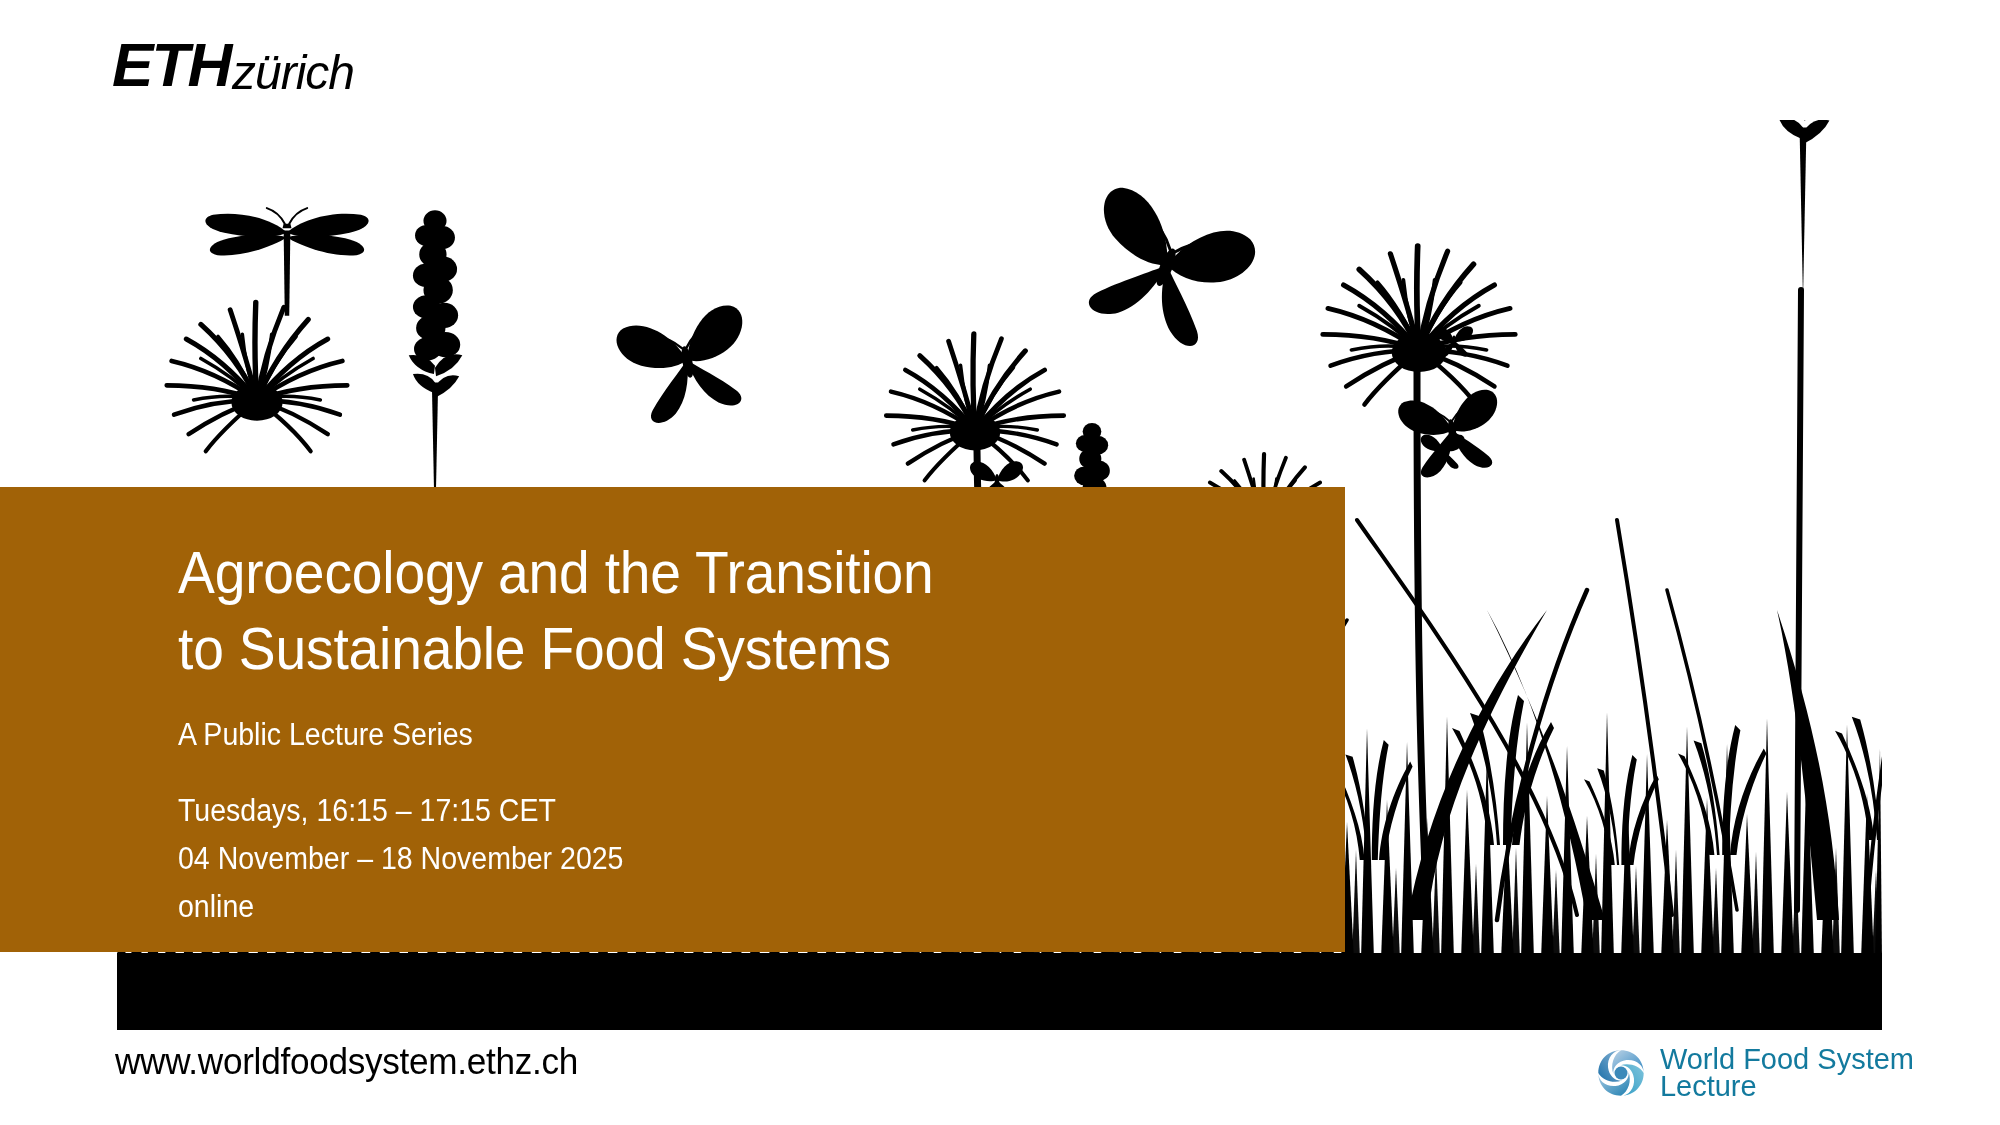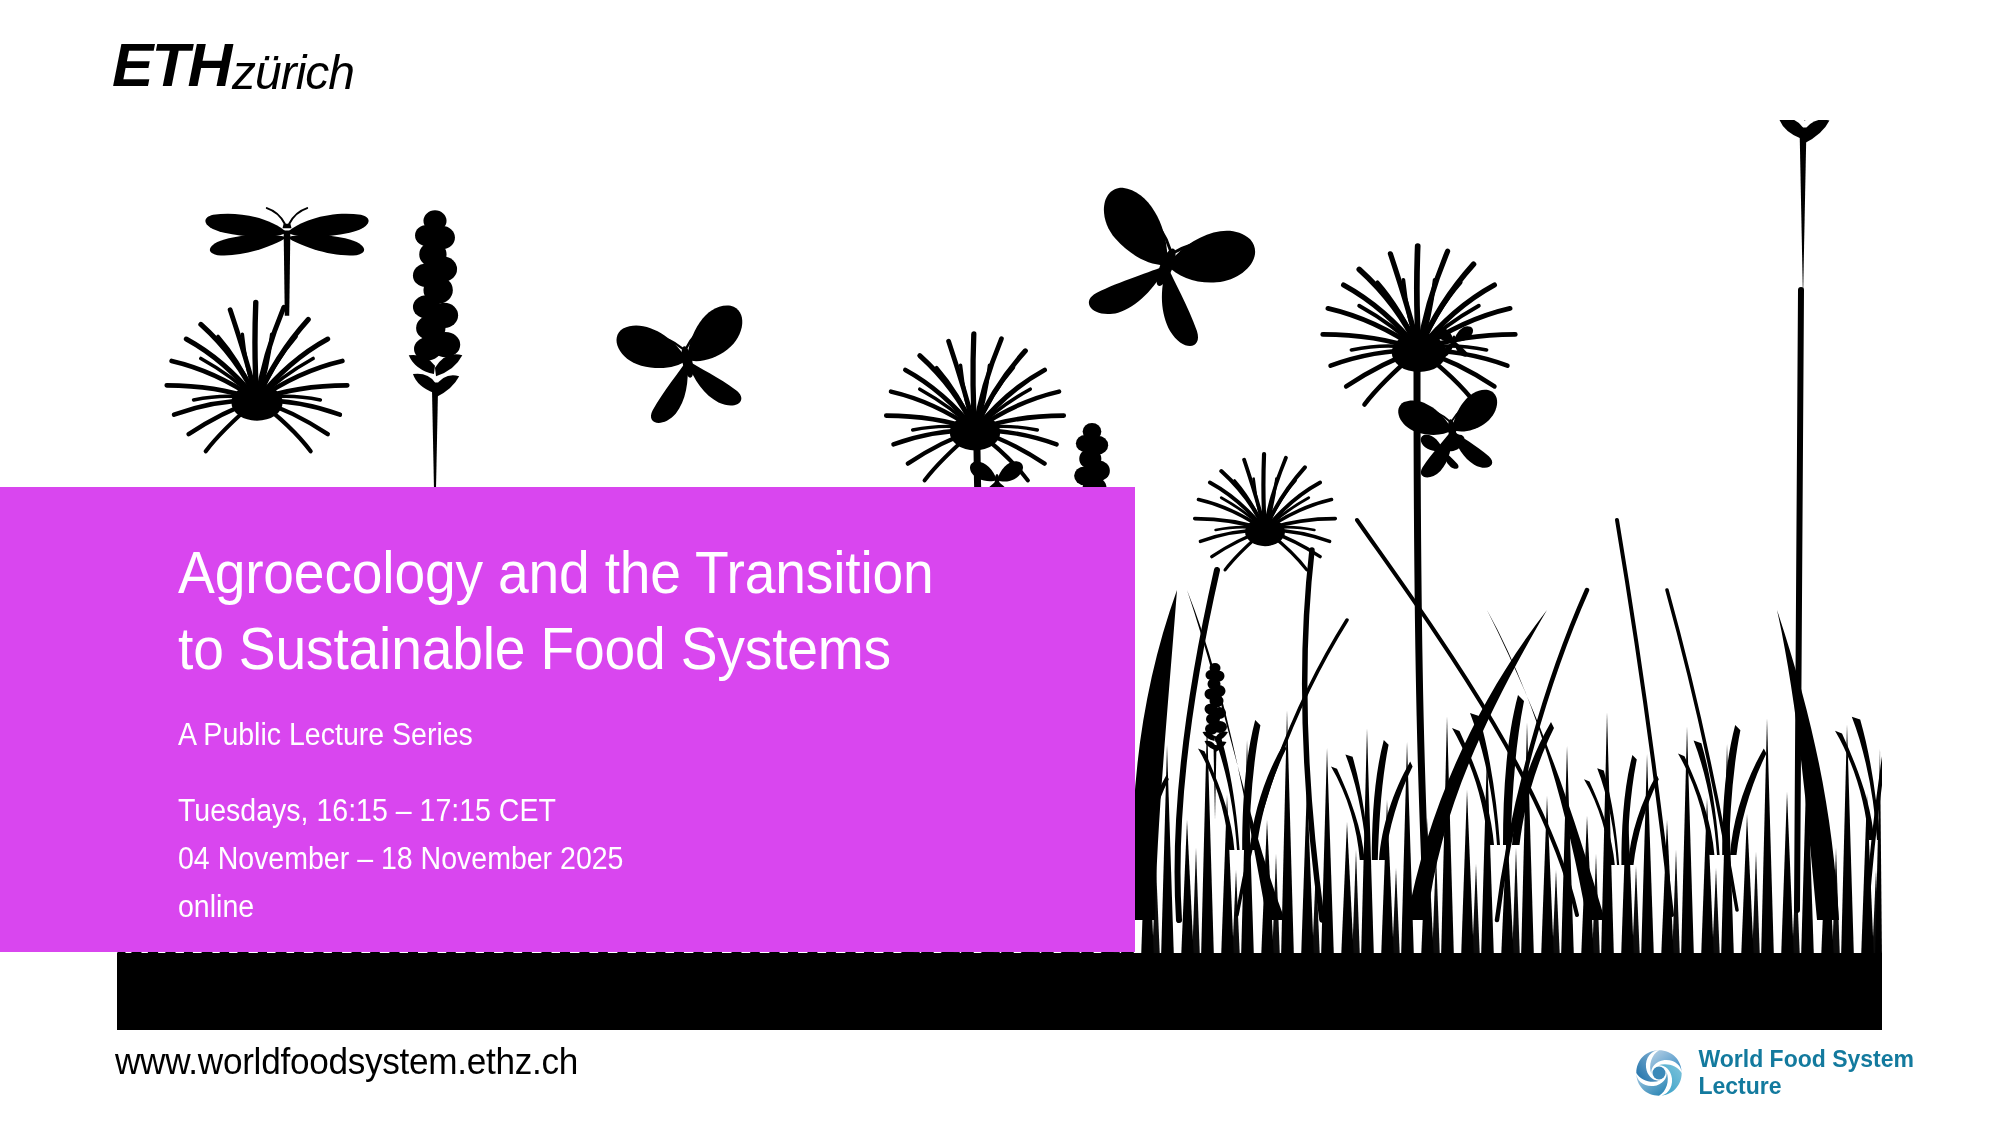--- a/index.html
+++ b/index.html
@@ -57,23 +57,23 @@
     display: block;
     width: 100%;
     height: 100%;
   }
 
   
   .panel {
     position: absolute;
     left: 0px;
     top: 487px;
-    width: 1135px;
+    width: 1345px;
     height: 465px;
-    background: #d946ef;
+    background: #a16207;
     box-sizing: border-box;
     padding: 48px 60px 0 178px;
   }
   .panel-title {
     color: #ffffff;
     font-family: "Liberation Sans", sans-serif;
     font-weight: 400;
     font-size: 60px;
     line-height: 76px;
     letter-spacing: -0.2px;
@@ -130,22 +130,22 @@
     align-items: center;
     gap: 12px;
   }
   .wfsc-mark {
     width: 54px;
     height: 54px;
     flex: 0 0 auto;
   }
   .wfsc-text {
     font-family: "Liberation Sans", sans-serif;
-    font-weight: 700;
-    font-size: 23px;
+    font-weight: 400;
+    font-size: 29px;
     line-height: 27px;
     color: #137A9E;
     white-space: nowrap;
   }
   .wfsc-text .wfsc-line2 { display: block; }
 </style>
 </head>
 <body>
 
 <div class="eth-logo">

